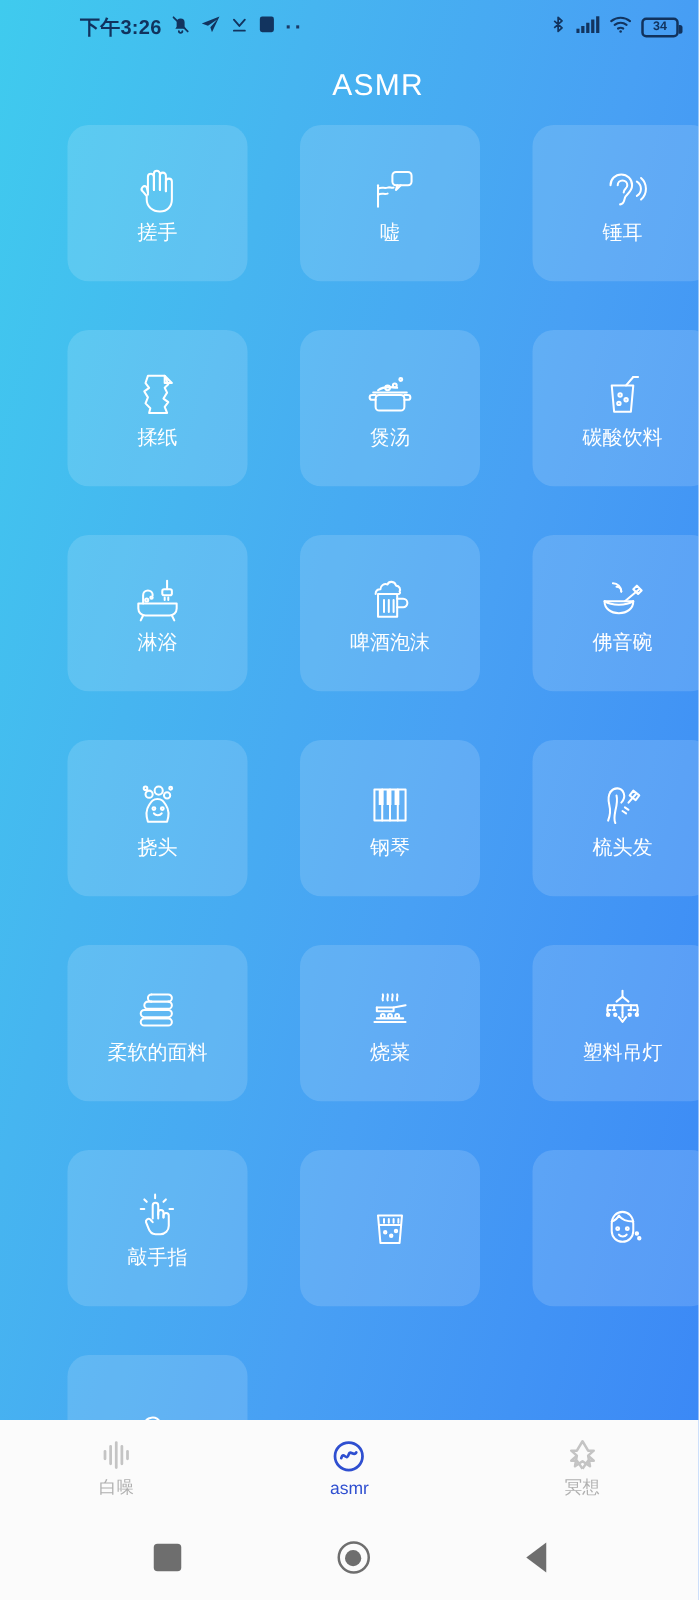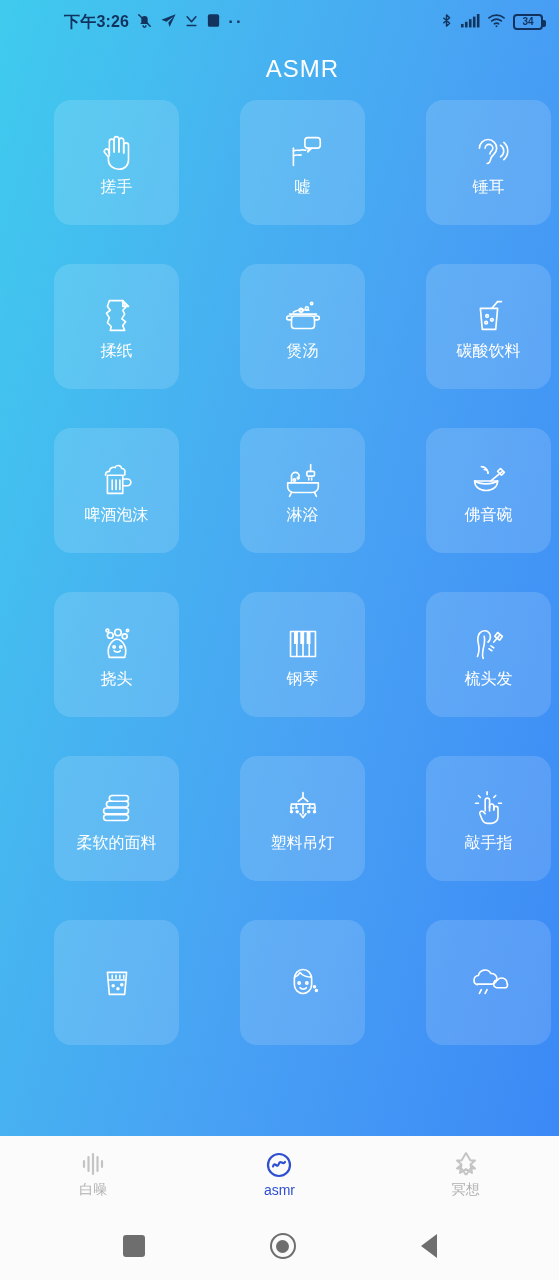--- a/index.html
+++ b/index.html
@@ -50,21 +50,21 @@
   #grid-scroll { flex:1 1 auto; overflow:hidden; position:relative; }
   #grid {
     display:grid;
     grid-template-columns:repeat(3,125px);
     justify-content:center;
     column-gap:61px;
     row-gap:39px;
     padding:6px 0 0 0;
   }
   .tile {
-    width:125px; height:125px;
+    width:144px; height:125px;
     border-radius:17px;
     background:rgba(255,255,255,0.14);
     display:flex; flex-direction:column;
     align-items:center; justify-content:center;
     gap:3px;
   }
   .tile .ic { width:46px; height:46px; display:block; }
   .tile .ic svg { width:100%; height:100%; display:block; }
   .tile .lb {
     font-size:16px; color:#ffffff; line-height:1.1;
@@ -246,33 +246,20 @@
                 <path d="M15 16h18l-2 22H17z"></path>
                 <path d="M27 16l6-7"></path>
                 <path d="M33 9h4"></path>
                 <circle cx="22" cy="24" r="1.4"></circle>
                 <circle cx="27" cy="28" r="1.4"></circle>
                 <circle cx="21" cy="31" r="1.4"></circle>
               </g>
             </svg>
           </span>
           <span class="lb">碳酸饮料</span>
-        </div>
-        <div class="tile">
-          <span class="ic">
-            <svg viewBox="0 0 48 48">
-              <g fill="none" stroke="#fff" stroke-width="1.7" stroke-linecap="round" stroke-linejoin="round">
-                <path d="M14 19h16v19H14z"></path>
-                <path d="M30 23h5a3 3 0 0 1 0 7h-5"></path>
-                <path d="M12 19c0-3 2-4 4-4 0-3 3-5 6-4 1-3 6-3 7 1 3 0 4 3 3 5 1 1 0 2-1 2"></path>
-                <path d="M19 24v10M23 24v10M27 24v10"></path>
-              </g>
-            </svg>
-          </span>
-          <span class="lb">啤酒泡沫</span>
         </div>
         <div class="tile">
           <span class="ic">
             <svg viewBox="0 0 48 48">
               <g fill="none" stroke="#fff" stroke-width="1.7" stroke-linecap="round" stroke-linejoin="round">
                 <path d="M8 27h32v4a6 6 0 0 1-6 6H14a6 6 0 0 1-6-6z"></path>
                 <path d="M12 37l-2 4"></path>
                 <path d="M36 37l2 4"></path>
                 <path d="M12 27v-7a4 4 0 0 1 8 0"></path>
                 <path d="M32 8v7"></path>
@@ -282,20 +269,33 @@
                 <circle cx="19" cy="22" r="1"></circle>
               </g>
             </svg>
           </span>
           <span class="lb">淋浴</span>
         </div>
         <div class="tile">
           <span class="ic">
             <svg viewBox="0 0 48 48">
               <g fill="none" stroke="#fff" stroke-width="1.7" stroke-linecap="round" stroke-linejoin="round">
+                <path d="M14 19h16v19H14z"></path>
+                <path d="M30 23h5a3 3 0 0 1 0 7h-5"></path>
+                <path d="M12 19c0-3 2-4 4-4 0-3 3-5 6-4 1-3 6-3 7 1 3 0 4 3 3 5 1 1 0 2-1 2"></path>
+                <path d="M19 24v10M23 24v10M27 24v10"></path>
+              </g>
+            </svg>
+          </span>
+          <span class="lb">啤酒泡沫</span>
+        </div>
+        <div class="tile">
+          <span class="ic">
+            <svg viewBox="0 0 48 48">
+              <g fill="none" stroke="#fff" stroke-width="1.7" stroke-linecap="round" stroke-linejoin="round">
                 <path d="M9 25h24c0 6-5 10-12 10S9 31 9 25z"></path>
                 <path d="M9 25c3 2 8 3 12 3s9-1 12-3"></path>
                 <path d="M26 25l12-10"></path>
                 <path d="M36 12l4 4-3 3-4-4z"></path>
                 <path d="M19 13a4 4 0 0 1 4 4"></path>
                 <path d="M16 10a7 7 0 0 1 7 7"></path>
               </g>
             </svg>
           </span>
           <span class="lb">佛音碗</span>
@@ -353,20 +353,37 @@
               <g fill="none" stroke="#fff" stroke-width="1.7" stroke-linecap="round" stroke-linejoin="round">
                 <path d="M13 31h20a3 3 0 0 1 0 6H13a3 3 0 0 1 0-6z"></path>
                 <path d="M13 24h20a3 3 0 0 1 0 6H13a3 3 0 0 1 0-6z"></path>
                 <path d="M16 17h17a3 3 0 0 1 0 6H16a3 3 0 0 1 0-6z"></path>
                 <path d="M19 11h14a3 3 0 0 1 0 6"></path>
                 <path d="M19 11a3 3 0 0 0 0 6"></path>
               </g>
             </svg>
           </span>
           <span class="lb">柔软的面料</span>
+        </div>
+        <div class="tile">
+          <span class="ic">
+            <svg viewBox="0 0 48 48">
+              <g fill="none" stroke="#fff" stroke-width="1.7" stroke-linecap="round" stroke-linejoin="round">
+                <path d="M13 22h14l10-2"></path>
+                <path d="M13 22v3h14v-3"></path>
+                <path d="M11 34h26"></path>
+                <path d="M13 31h22"></path>
+                <circle cx="18" cy="29" r="1.6"></circle>
+                <circle cx="24" cy="29" r="1.6"></circle>
+                <circle cx="30" cy="29" r="1.6"></circle>
+                <path d="M18 16c-1-2 1-3 0-5M22 16c-1-2 1-3 0-5M26 16c-1-2 1-3 0-5M30 16c-1-2 1-3 0-5"></path>
+              </g>
+            </svg>
+          </span>
+          <span class="lb">烧菜</span>
         </div>
         <div class="tile">
           <span class="ic">
             <svg viewBox="0 0 48 48">
               <g fill="none" stroke="#fff" stroke-width="1.7" stroke-linecap="round" stroke-linejoin="round">
                 <path d="M24 8v5"></path>
                 <path d="M19 17l5-4 5 4"></path>
                 <path d="M24 20v6"></path>
                 <path d="M12 20h24"></path>
                 <path d="M12 20c-1 3-1 5 0 7M36 20c1 3 1 5 0 7"></path>

